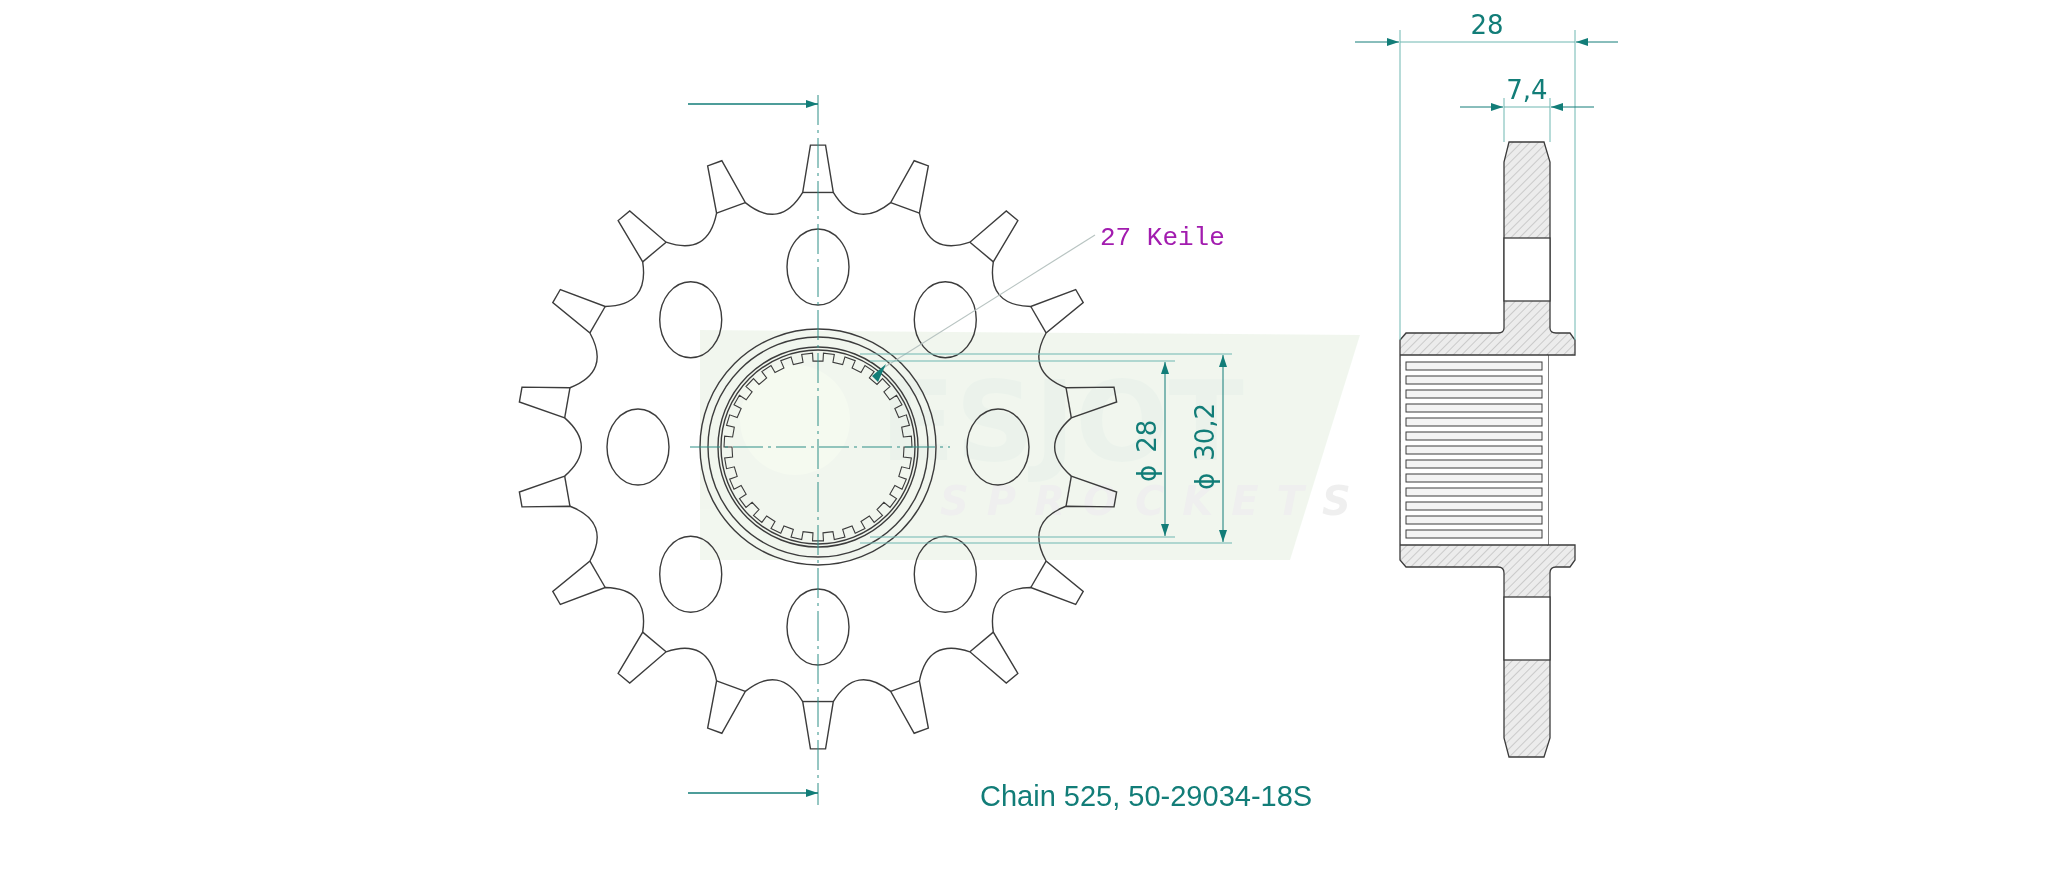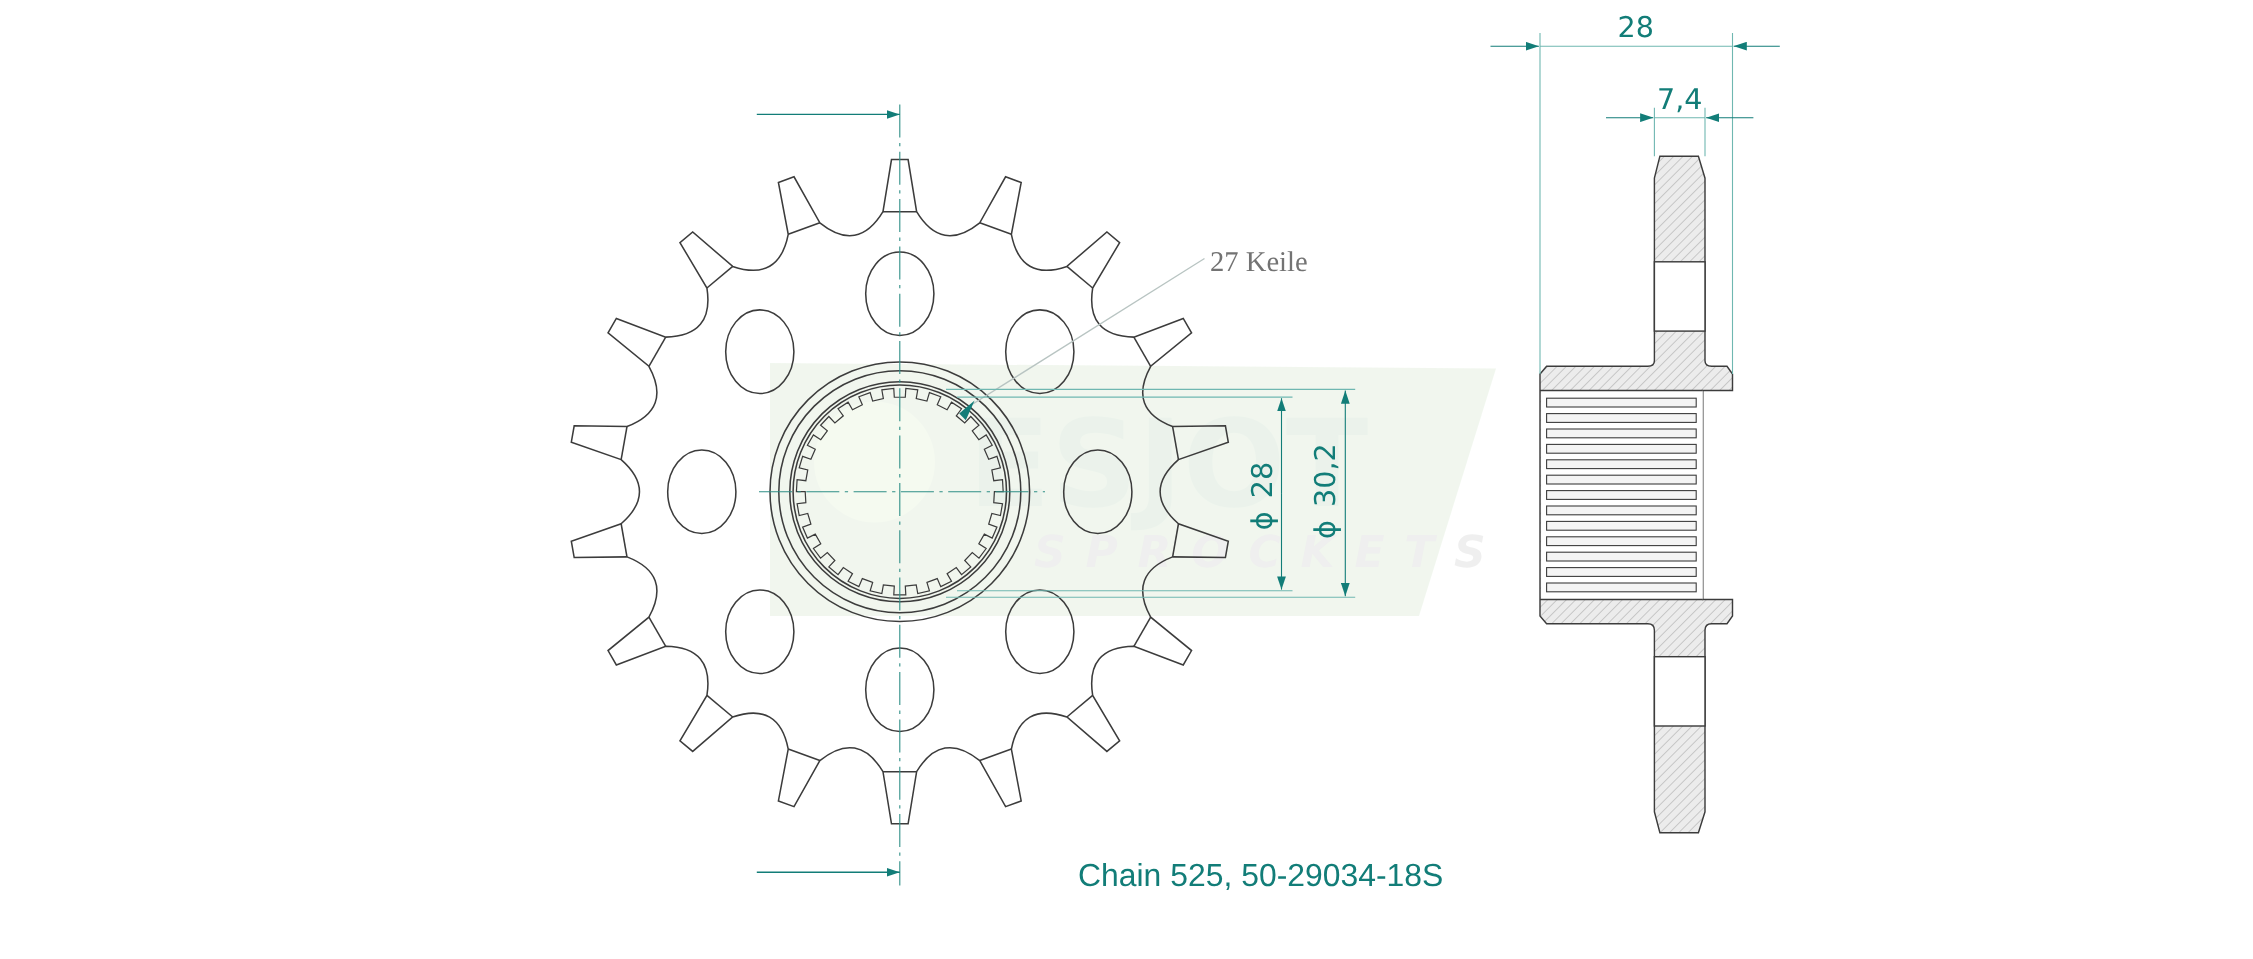--- a/index.html
+++ b/index.html
@@ -3,21 +3,21 @@
 <meta charset="utf-8">
 <style>
   html, body { margin: 0; padding: 0; background: #ffffff; }
   body { width: 2048px; height: 872px; position: relative; overflow: hidden;
          font-family: "DejaVu Sans", sans-serif; }
   #drawing { position: absolute; left: 0; top: 0; width: 2048px; height: 872px; }
   .dimtxt { font-family: "DejaVu Sans", sans-serif; fill: #127d78; font-size: 26px; }
   .caption { position: absolute; left: 980px; top: 780px;
              font-family: "Liberation Sans", sans-serif; font-size: 29px; color: #127d78;
              white-space: nowrap; }
-  .label { position: absolute; font-family: Liberation Serif, serif; color: #737373;
+  .label { position: absolute; font-family: Liberation Mono, monospace; color: #a21caf;
            font-size: 26px; white-space: nowrap; }
 </style>
 </head>
 <body>
 
 <svg id="drawing" viewBox="0 0 2048 872" xmlns="http://www.w3.org/2000/svg">
   <defs>
     <pattern id="hatch" patternUnits="userSpaceOnUse" width="6" height="6" patternTransform="rotate(45)">
       <rect width="6" height="6" fill="#ececec"></rect>
       <line x1="0" y1="0" x2="0" y2="6" stroke="#a9a9a9" stroke-width="1"></line>

